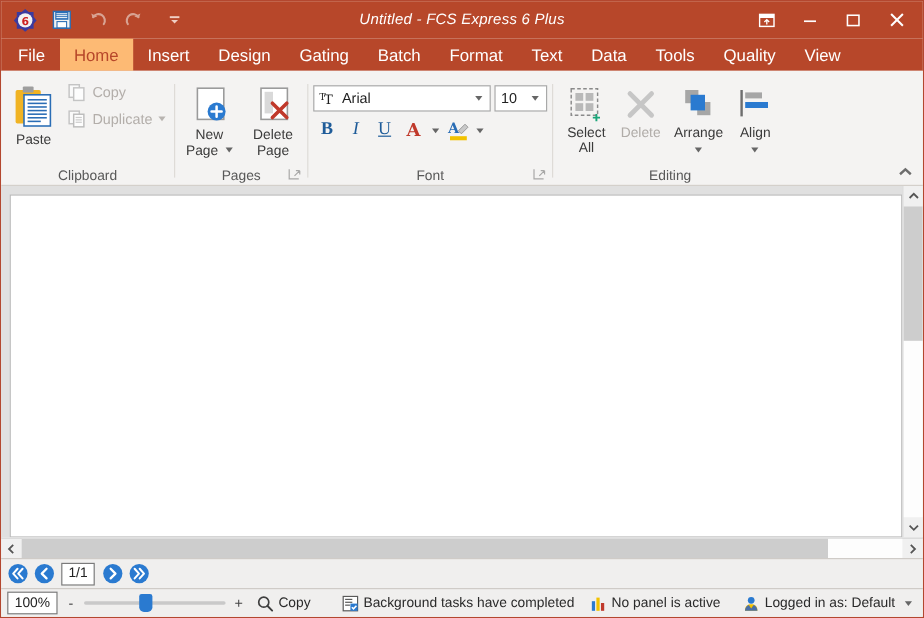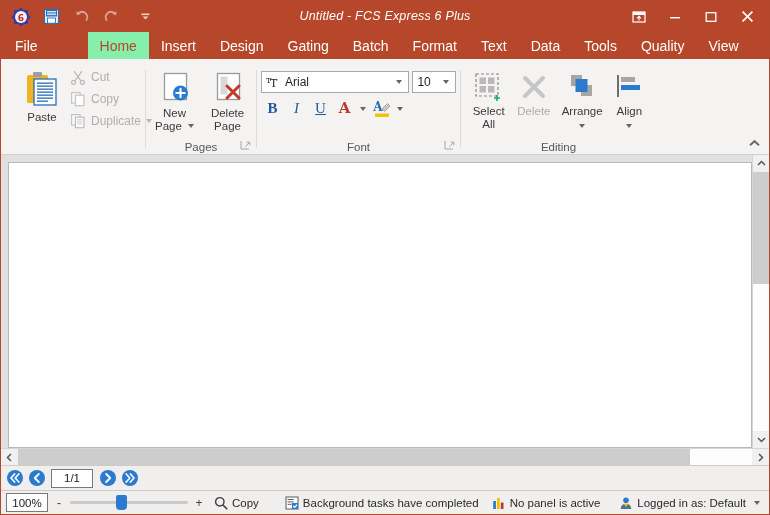--- a/index.html
+++ b/index.html
@@ -86,23 +86,22 @@
   .tab {
     height: 27px;
     padding: 0 12px;
     display: flex;
     align-items: center;
     color: #ffffff;
     font-size: 14px;
     cursor: default;
   }
   .tab.active {
-    background: #86efac;
+    background: #fdba74;
     color: #b7472a;
-    margin-left: 38px;
   }
 
   
   .ribbon {
     flex: 0 0 96px;
     height: 96px;
     background: #f4f3f2;
     border-bottom: 1px solid #d4d0cb;
     display: flex;
     position: relative;
@@ -307,21 +306,21 @@
     align-items: center;
     padding: 0 4px;
     gap: 3px;
   }
   .navbtn {
     width: 19px; height: 19px;
     display: flex; align-items: center; justify-content: center;
     cursor: default;
   }
   .pageinput {
-    width: 42px; height: 19px;
+    width: 28px; height: 19px;
     background: #ffffff;
     border: 1px solid #7a7a7a;
     font-size: 11.5px;
     color: #222;
     display: flex; align-items: center; justify-content: center;
     margin: 0 2px;
   }
   .pagetabs {
     display: flex;
     align-items: flex-end;
@@ -500,72 +499,62 @@
     <div class="tab">Data</div>
     <div class="tab">Tools</div>
     <div class="tab">Quality</div>
     <div class="tab">View</div>
   </div>
 
   <div class="ribbon">
 
     <div class="grp" style="width:144px">
       <div class="grp-body">
-        <div class="bigbtn" style="margin-left:17px">
+        <div class="bigbtn" style="margin-left:3px">
           <svg width="36" height="38" viewBox="0 0 36 38">
             <rect x="3" y="5" width="21" height="28" rx="1.5" fill="#f0b323"></rect>
             <rect x="9" y="2" width="9" height="5" rx="1" fill="#9e9e9e"></rect>
             <rect x="10" y="9" width="22" height="26" fill="#ffffff" stroke="#2a6db5" stroke-width="1.3"></rect>
             <g fill="#2a6db5">
               <rect x="13" y="12.5" width="16" height="1.3"></rect>
               <rect x="13" y="15.5" width="16" height="1.3"></rect>
               <rect x="13" y="18.5" width="16" height="1.3"></rect>
               <rect x="13" y="21.5" width="16" height="1.3"></rect>
               <rect x="13" y="24.5" width="16" height="1.3"></rect>
               <rect x="13" y="27.5" width="16" height="1.3"></rect>
               <rect x="13" y="30.5" width="11" height="1.3"></rect>
             </g>
           </svg>
           <div class="lbl">Paste</div>
         </div>
 
         <div style="display:flex;flex-direction:column;padding-top:2px;margin-left:4px">
           <div class="smallbtn dis">
             <svg width="16" height="16" viewBox="0 0 16 16">
-              <g stroke="#bdbdbd" stroke-width="1.3" fill="none">
-                <path d="M4 2.2 L11.2 12.2"></path>
-                <path d="M12 2.2 L4.8 12.2"></path>
-                <circle cx="3.6" cy="13.3" r="2"></circle>
-                <circle cx="12.4" cy="13.3" r="2"></circle>
-              </g>
-            </svg>
-            <span class="lbl">Cut</span>
-          </div>
-          <div class="smallbtn dis">
-            <svg width="16" height="16" viewBox="0 0 16 16">
               <rect x="1.6" y="1.6" width="8.5" height="10.5" fill="#fafafa" stroke="#c4c4c4" stroke-width="1.2"></rect>
               <rect x="5.4" y="4.2" width="8.5" height="10.5" fill="#fdfdfd" stroke="#c4c4c4" stroke-width="1.2"></rect>
             </svg>
             <span class="lbl">Copy</span>
           </div>
           <div class="smallbtn dis">
             <svg width="16" height="16" viewBox="0 0 16 16">
               <rect x="1.6" y="1.6" width="8.5" height="10.5" fill="#fafafa" stroke="#c4c4c4" stroke-width="1.2"></rect>
               <rect x="5.4" y="4.2" width="8.5" height="10.5" fill="#fdfdfd" stroke="#bcbcbc" stroke-width="1.2"></rect>
               <g fill="#cccccc">
                 <rect x="7" y="6.4" width="5.2" height="1"></rect>
                 <rect x="7" y="8.4" width="5.2" height="1"></rect>
                 <rect x="7" y="10.4" width="5.2" height="1"></rect>
               </g>
             </svg>
             <span class="lbl">Duplicate</span>
             <span class="caret-dn dis"></span>
           </div>
         </div>
       </div>
+      <div class="grp-title">Clipboard</div>
     </div>
 
     <div class="grp-sep"></div>
 
     <div class="grp" style="width:110px">
       <div class="grp-body" style="justify-content:center;gap:6px;padding-top:4px">
         <div class="bigbtn">
           <svg width="34" height="32" viewBox="0 0 34 32">
             <rect x="6.5" y="1.5" width="22" height="26" fill="#ffffff" stroke="#9a9a9a" stroke-width="1.3"></rect>
             <circle cx="22.5" cy="21" r="7.5" fill="#2a7ad0"></circle>

